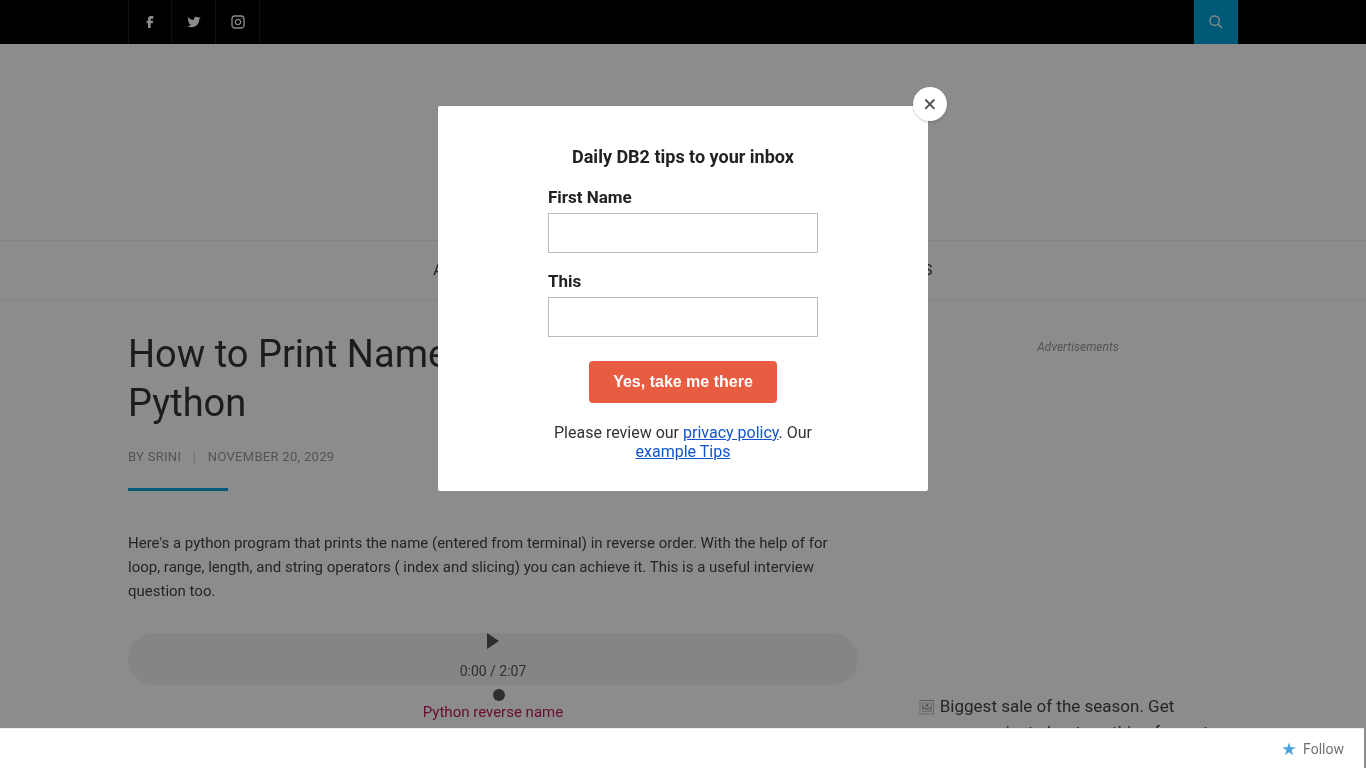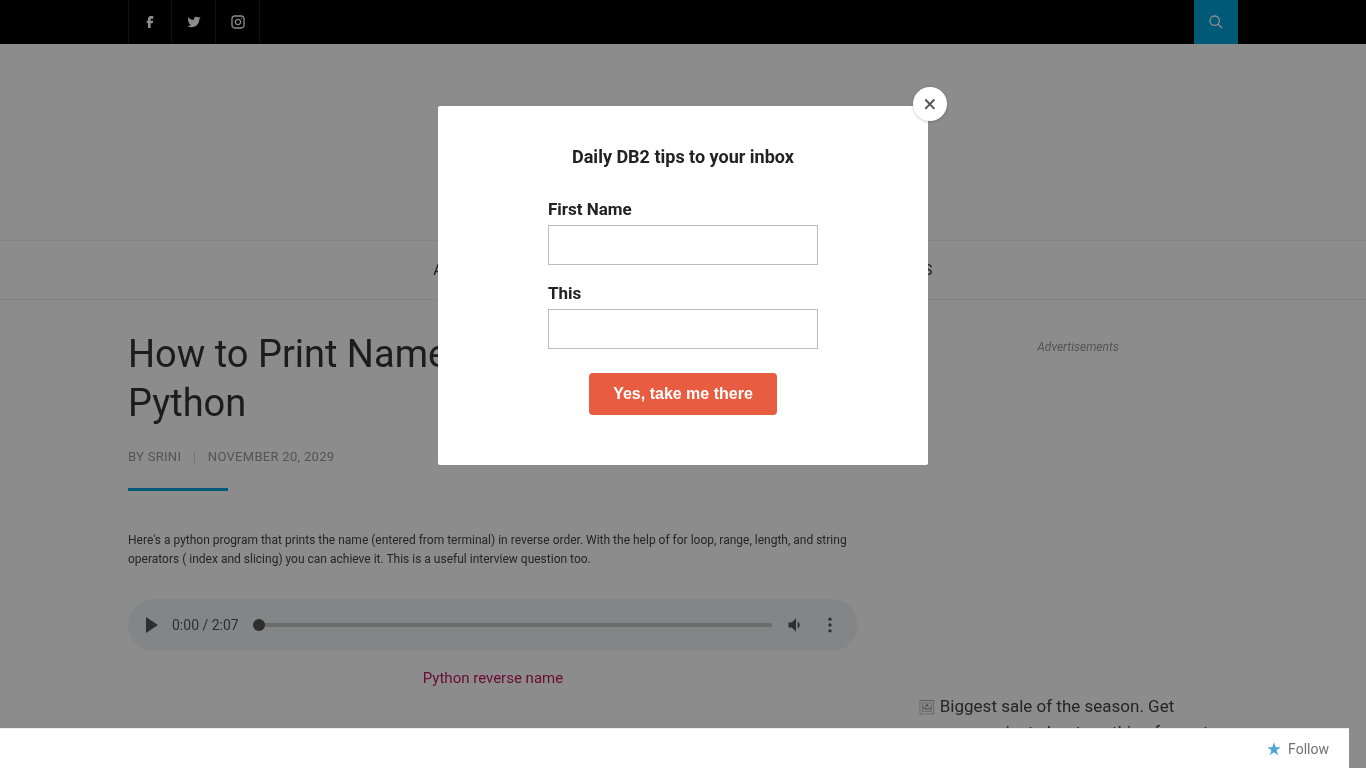--- a/index.html
+++ b/index.html
@@ -132,38 +132,39 @@
 
     .title-underline {
       width: 100px;
       height: 3px;
       background: #00a2d8;
       margin-top: 24px;
       margin-bottom: 40px;
     }
 
     .body-text {
-      font-size: 12px;
+      font-size: 15px;
       color: #444;
       line-height: 1.6;
       margin-bottom: 30px;
       margin-top: 36px;
     }
 
     .audio-player {
       background: #f1f3f4;
       border-radius: 30px;
       height: 52px;
       display: flex;
       align-items: center;
       padding: 0 18px;
       gap: 14px;
       color: #555;
       font-size: 14px;
       margin-bottom: 18px;
+      flex-direction: column;
     }
 
     .play-btn {
       width: 0;
       height: 0;
       border-top: 8px solid transparent;
       border-bottom: 8px solid transparent;
       border-left: 12px solid #555;
     }
 
@@ -210,21 +211,21 @@
         content: "🖼";
         margin-right: 4px;
         font-size: 14px;
         opacity: 0.6;
     }
 
     .footer-bar {
       position: absolute;
       bottom: 0;
       left: 0;
-      right: 17px;
+      right: 2px;
       height: 40px;
       background: #ffffff;
       border-top: 1px solid #eee;
       display: flex;
       align-items: center;
       justify-content: flex-end;
       padding-right: 20px;
       z-index: 60;
     }
 
@@ -264,21 +265,21 @@
       color: #555;
       cursor: pointer;
       transform: translate(50%, -50%);
       box-shadow: 0 1px 3px rgba(0,0,0,0.2);
     }
 
     .modal-title {
       font-size: 18px;
       font-weight: 700;
       text-align: center;
-      margin-bottom: 32px;
+      margin-bottom: 20px;
       color: #222;
     }
 
     .modal-label {
       font-size: 17px;
       font-weight: 700;
       color: #222;
       display: block;
       margin-bottom: 6px;
     }
@@ -403,20 +404,23 @@
 <div class="modal">
   <div class="modal-close">
     <span>×</span>
   </div>
   <div class="modal-title">Daily DB2 tips to your inbox</div>
   <label class="modal-label">First Name</label>
   <input class="modal-input" type="text" style="">
   <label class="modal-label">This</label>
   <input class="modal-input" type="text" style="">
   <button class="modal-button">Yes, take me there</button>
+  <div class="modal-footer">
+    <span>Please review our </span><a href="#">privacy policy</a><span>. Our </span><a href="#">example Tips</a>
+  </div>
 </div>
 
 <div class="footer-bar">
   <div class="follow-btn">
     <svg viewBox="0 0 24 24" style="fill:#4ca3d8">
         <path d="M12 2l2.4 7.4H22l-6.2 4.5 2.4 7.3L12 16.8l-6.2 4.4 2.4-7.3L2 9.4h7.6z"></path>
       </svg>
     <span>Follow</span>
   </div>
 </div>

